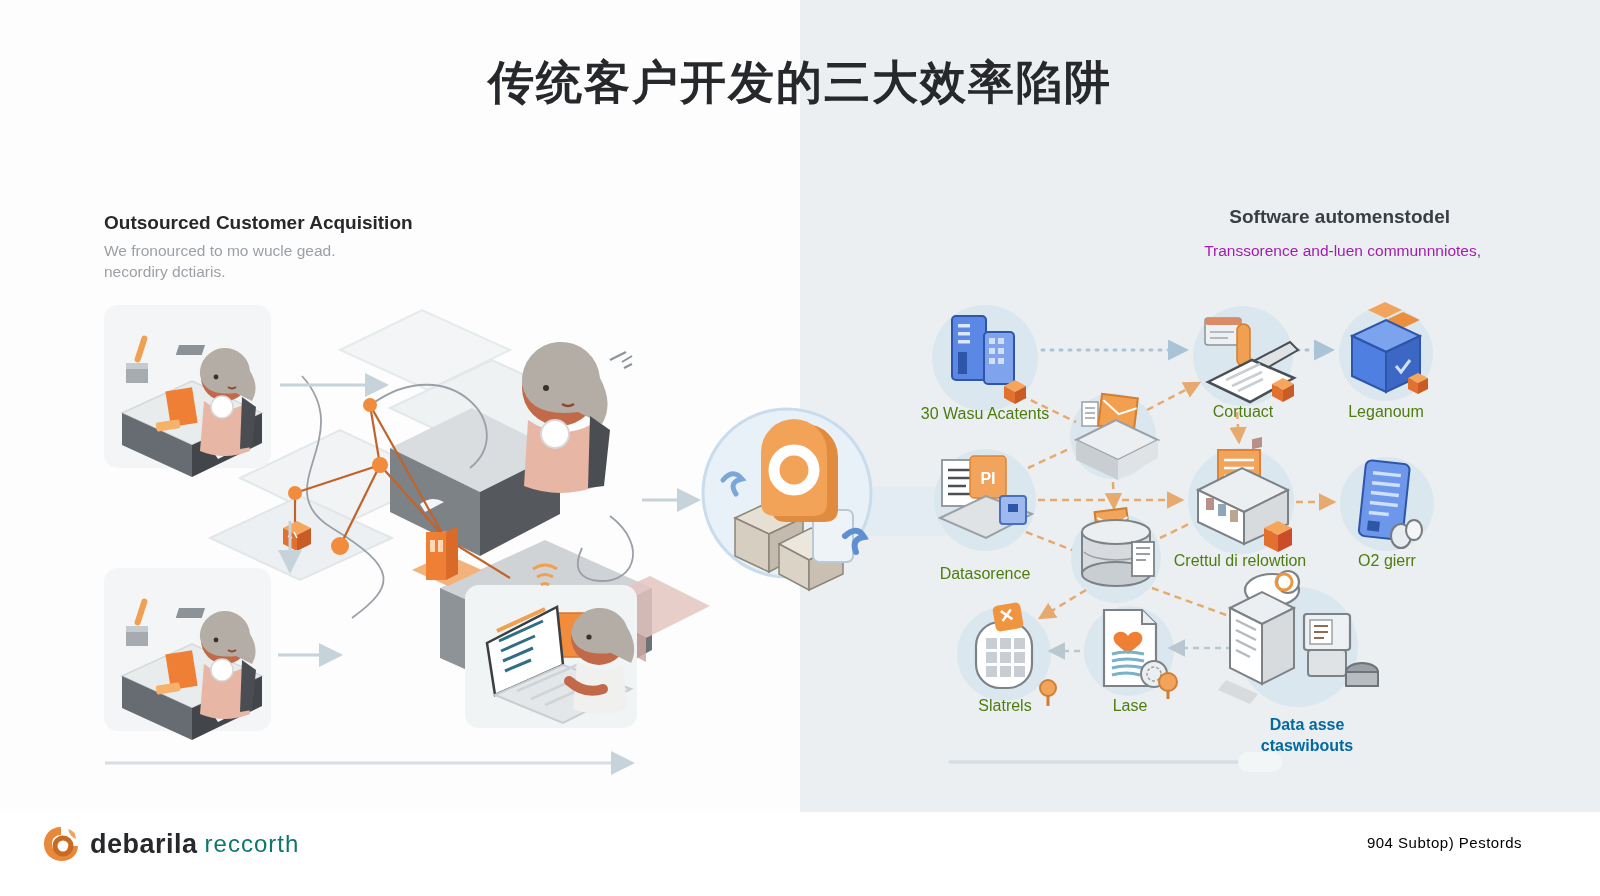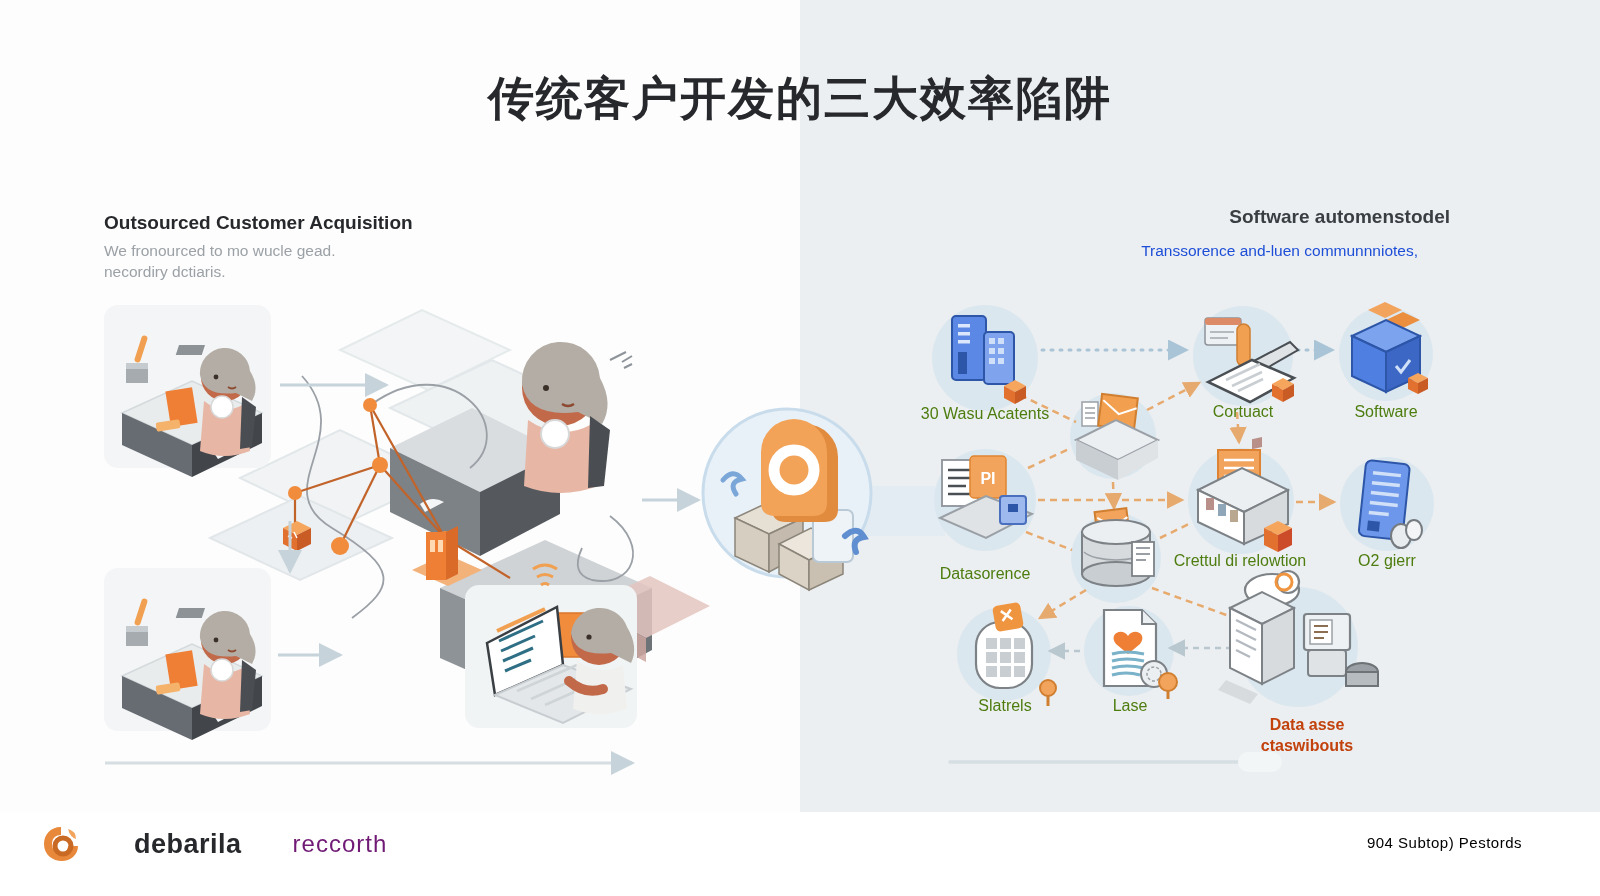--- a/index.html
+++ b/index.html
@@ -8,40 +8,40 @@
     background:#fdfdfd;
     font-family:"Liberation Sans","DejaVu Sans",sans-serif;
     color:#33373b;
   }
   .abs{position:absolute;}
   
   .right-bg{left:800px;top:0;width:800px;height:812px;background:#eceff1;}
   .footer-bg{left:0;top:812px;width:1600px;height:84px;background:#ffffff;}
   
   .slide-title{
-    left:0;top:68px;width:1600px;text-align:center;
+    left:0;top:52px;width:1600px;text-align:center;
     font-size:46px;font-weight:600;letter-spacing:2px;color:#26282c;
   }
   
   .sec-head{font-size:19px;font-weight:700;color:#26282b;}
   .sec-sub{font-size:15.5px;color:#9ba1a6;line-height:21px;}
   .left-head{left:104px;top:212px;}
   .left-sub{left:104px;top:240px;}
   .right-head{left:1050px;top:206px;width:400px;text-align:right;color:#393e43;}
-  .right-sub{left:968px;top:240px;width:450px;text-align:right;color:#1d4ed8;}
+  .right-sub{left:1031px;top:240px;width:450px;text-align:right;color:#a21caf;}
   
   .node-label{
     transform:translateX(-50%);
     font-size:16px;color:#4d7c0f;white-space:nowrap;
   }
-  .node-label.bold{font-weight:700;color:#c2410c;}
+  .node-label.bold{font-weight:700;color:#0369a1;}
   
-  .brand{left:40px;top:822px;height:44px;display:flex;align-items:center;gap:44px;}
+  .brand{left:40px;top:822px;height:44px;display:flex;align-items:center;}
   .brand-bold{font-size:27px;font-weight:800;color:#26282b;margin-left:8px;letter-spacing:.5px;}
-  .brand-light{font-size:24px;font-weight:400;color:#701a75;margin-left:7px;letter-spacing:1px;text-align:center;}
+  .brand-light{font-size:24px;font-weight:400;color:#0f766e;margin-left:7px;letter-spacing:1px;text-align:center;}
   .footer-note{right:78px;top:834px;font-size:15px;color:#000000;letter-spacing:.5px;}
   svg{display:block;}
 </style>
 </head>
 <body>
 
 <div class="abs right-bg"></div>
 <div class="abs footer-bg"></div>
 
 <div class="abs slide-title">传统客户开发的三大效率陷阱</div>
@@ -419,21 +419,21 @@
     <rect x="446" y="382" width="32" height="14" fill="#b7bcc0" stroke="#6e7378" stroke-width="2"></rect>
     <polygon points="326,390 358,404 350,414 318,400" fill="#d7dbde"></polygon>
   </g>
 
   <path d="M50,472 H348" stroke="#d5dfe4" stroke-width="3.5" stroke-linecap="round"></path>
   <rect x="338" y="462" width="44" height="20" rx="10" fill="#f3f6f7"></rect>
 </svg>
 
 <div class="abs node-label" style="left:985px;top:405px;">30 Wasu Acatents</div>
 <div class="abs node-label" style="left:1243px;top:403px;">Cortuact</div>
-<div class="abs node-label" style="left:1386px;top:403px;">Software</div>
+<div class="abs node-label" style="left:1386px;top:403px;">Leganoum</div>
 <div class="abs node-label" style="left:985px;top:552px;margin-top:13px;">Datasorence</div>
 <div class="abs node-label" style="left:1240px;top:552px;">Crettul di relowtion</div>
 <div class="abs node-label" style="left:1387px;top:552px;">O2 gierr</div>
 <div class="abs node-label" style="left:1005px;top:697px;">Slatrels</div>
 <div class="abs node-label" style="left:1130px;top:697px;text-align:right;">Lase</div>
 <div class="abs node-label bold" style="left:1307px;top:716px;">Data asse</div>
 <div class="abs node-label bold" style="left:1307px;top:737px;">ctaswibouts</div>
 
 <div class="abs brand">
   <svg width="42" height="42" viewBox="0 0 42 42">

